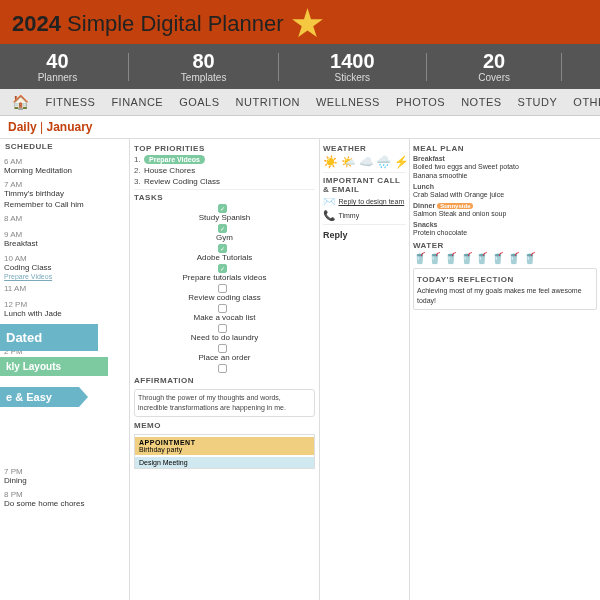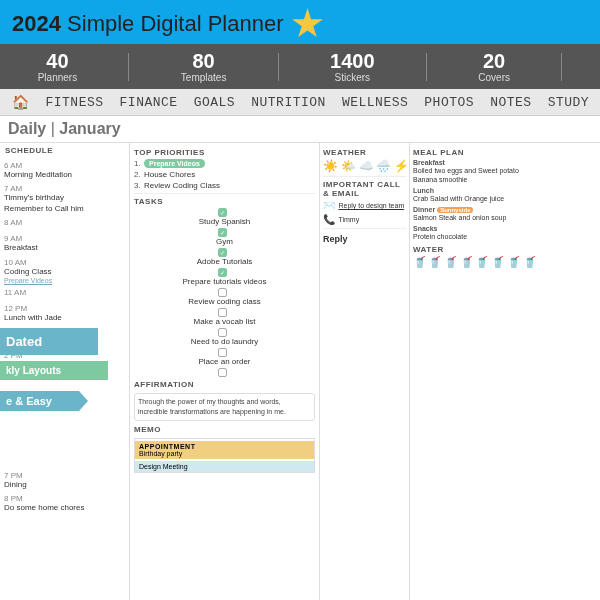--- a/index.html
+++ b/index.html
@@ -1,20 +1,20 @@
 <!DOCTYPE html>
 <html><head>
   <meta charset="utf-8">
   <style>
     * { margin: 0; padding: 0; box-sizing: border-box; }
     body { width: 600px; height: 600px; overflow: hidden; font-family: Arial, sans-serif; background: #fff; }
 
     
     .header {
-      background: #0ea5e9;
+      background: #c2410c;
       padding: 8px 12px 4px 12px;
       display: flex;
       align-items: center;
     }
     .header-title {
       font-size: 22px;
       font-weight: 400;
       color: #222;
     }
     .header-title strong {
@@ -66,33 +66,32 @@
       padding: 0 4px;
       border-bottom: 1px solid #ccc;
       overflow: hidden;
     }
     .nav-home {
       padding: 5px 8px;
       font-size: 14px;
     }
     .nav-tab {
       padding: 5px 8px;
-      font-size: 13px;
+      font-size: 11px;
       color: #444;
       text-transform: uppercase;
       letter-spacing: 0.5px;
       white-space: nowrap;
-      font-family: Liberation Mono, monospace;
     }
 
     
     .daily-header {
       padding: 4px 8px;
-      font-size: 16px;
-      color: #737373;
+      font-size: 12px;
+      color: #c2410c;
       border-bottom: 1px solid #ddd;
     }
     .daily-header span {
       font-weight: 700;
     }
 
     
     .main-grid {
       display: grid;
       grid-template-columns: 130px 1fr 90px 1fr;
@@ -602,15 +601,19 @@
         <span class="cup filled">🥤</span>
         <span class="cup filled">🥤</span>
         <span class="cup filled">🥤</span>
         <span class="cup filled">🥤</span>
         <span class="cup empty">🥤</span>
         <span class="cup empty">🥤</span>
         <span class="cup empty">🥤</span>
       </div>
     </div>
 
+    <div class="reflection-box">
+      <div class="section-title">TODAY'S REFLECTION</div>
+      <div class="reflection-text">Achieving most of my goals makes me feel awesome today!</div>
+    </div>
   </div>
 
 </div>
 
 </body></html>

